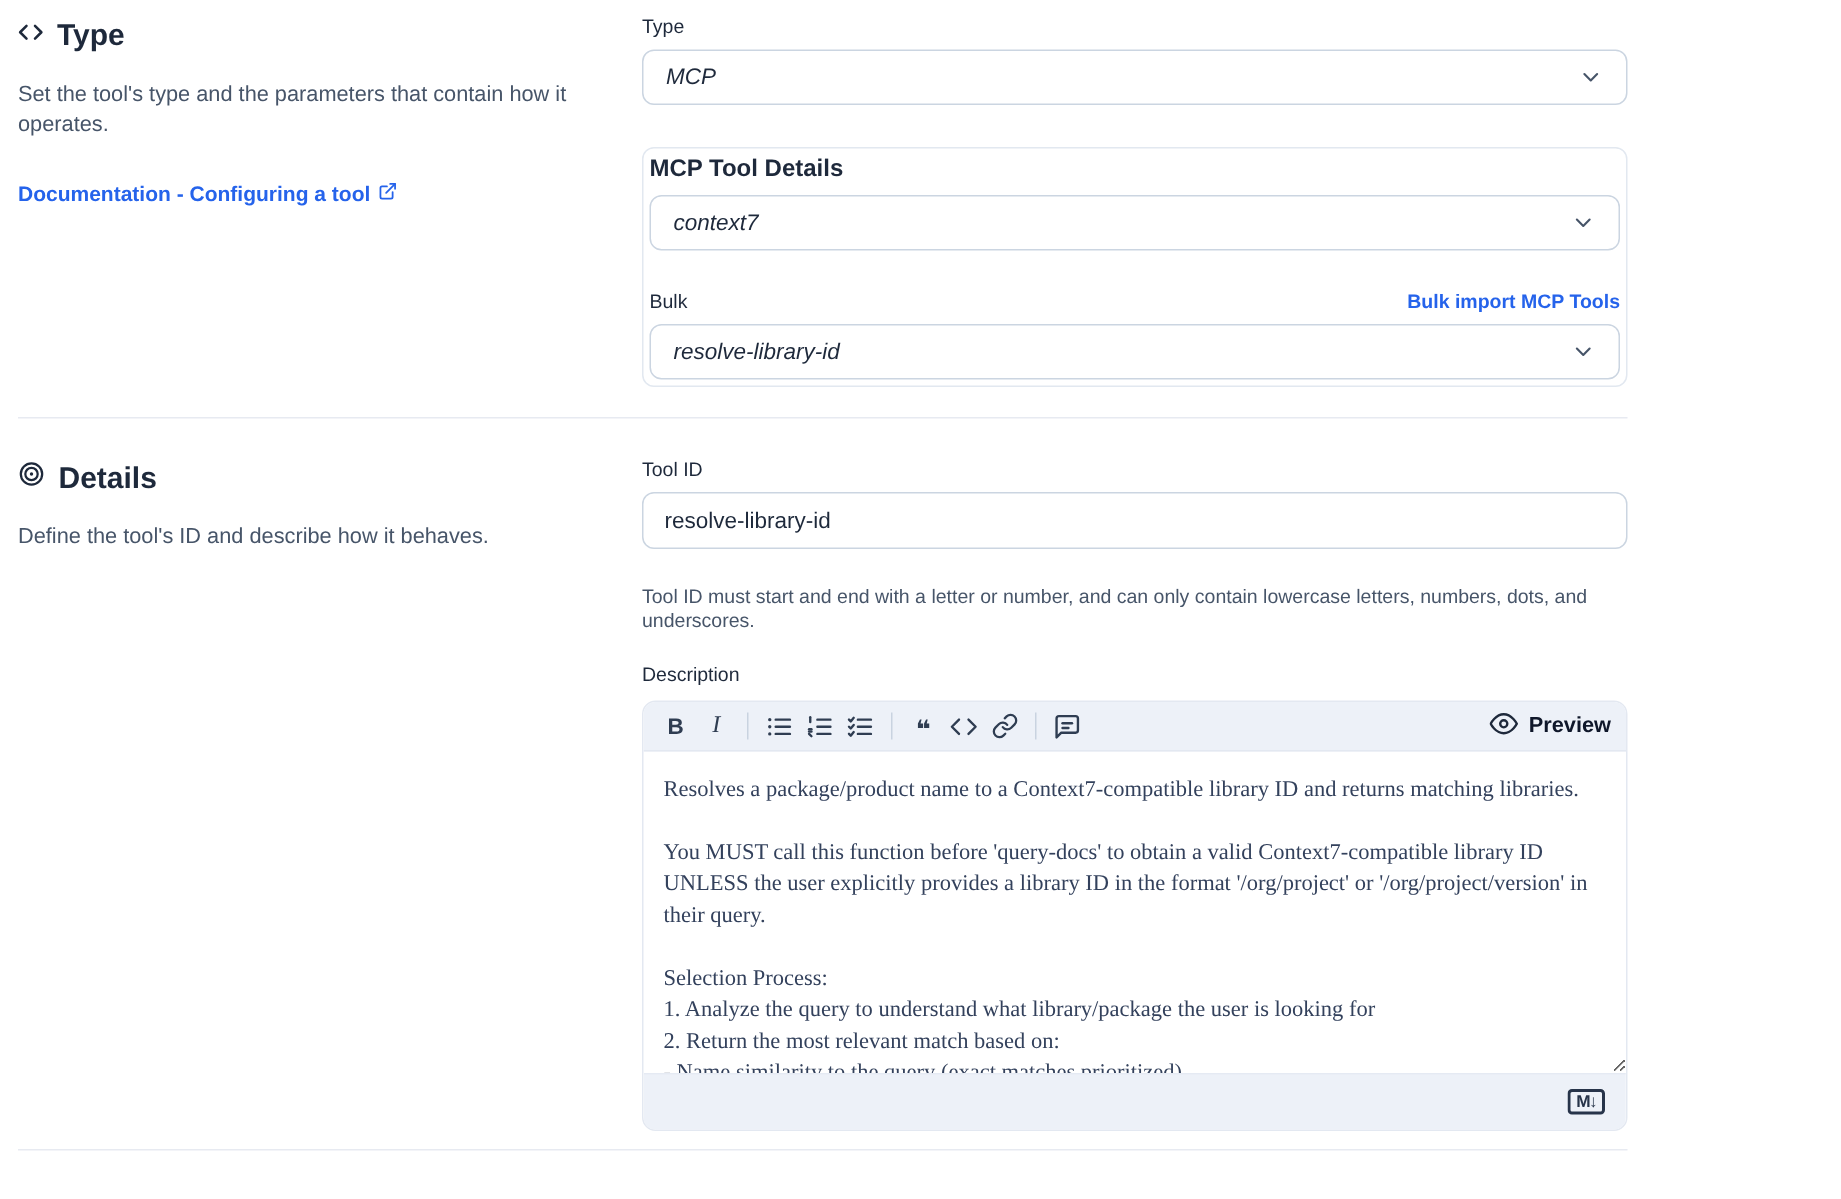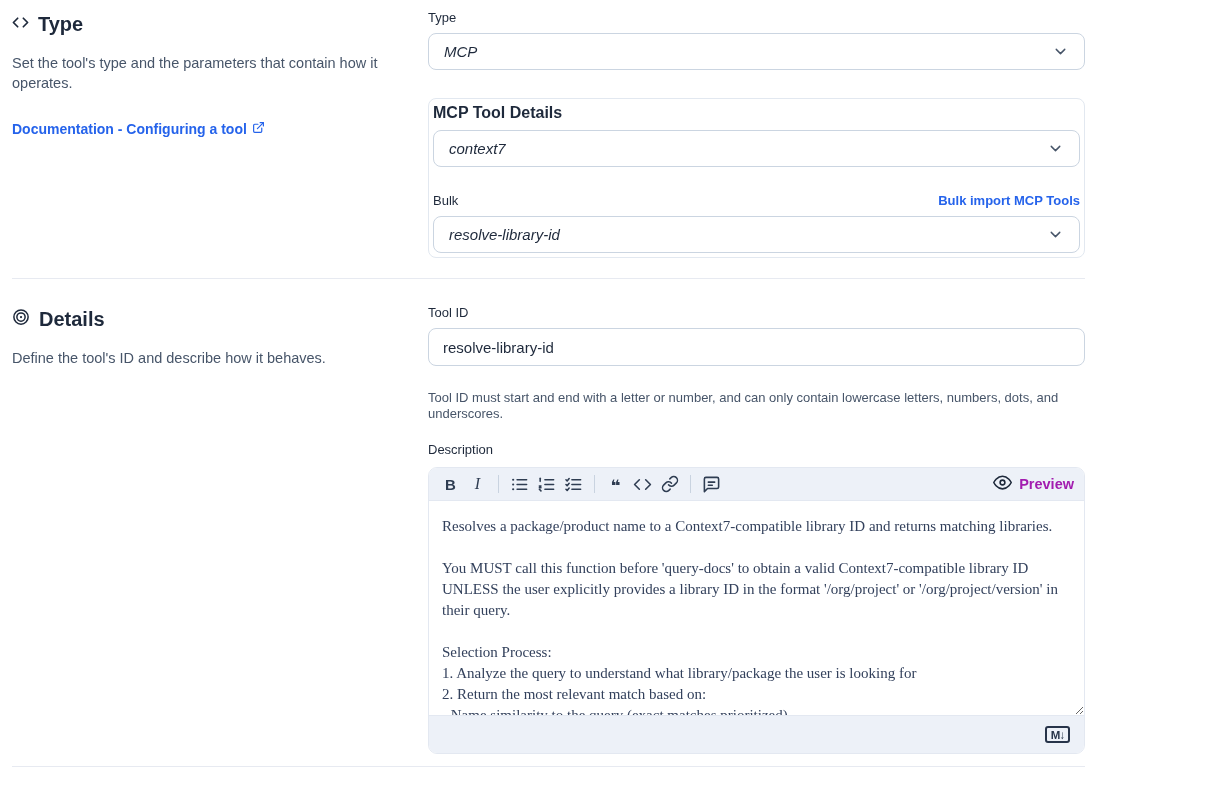--- a/index.html
+++ b/index.html
@@ -111,21 +111,21 @@
   .tb-btn svg { display: block; }
   .tb-bold   { font-weight: 700; font-size: 15px; }
   .tb-italic { font-family: "Liberation Serif", "DejaVu Serif", serif; font-style: italic; font-size: 16px; }
   .tb-quote  { font-size: 17px; font-weight: 700; line-height: 10px; padding-top: 6px; }
   .tb-sep { width: 1px; height: 18px; background: #c9d3e0; margin: 0 7px; }
   .preview-btn {
     margin-left: auto;
     display: flex; align-items: center; gap: 7px;
     border: none; background: transparent; cursor: pointer;
     font-family: "Liberation Sans", "DejaVu Sans", sans-serif;
-    font-size: 14.5px; font-weight: 700; color: #a21caf;
+    font-size: 14.5px; font-weight: 700; color: #0f172a;
   }
 
   .editor-textarea {
     display: block; width: 100%; height: 214px;
     border: none; outline: none; resize: vertical;
     padding: 15px 20px 10px 13px;
     font-family: Liberation Serif, serif;
     font-size: 15px; line-height: 21px; color: #33415c;
     background: #fff;
   }

